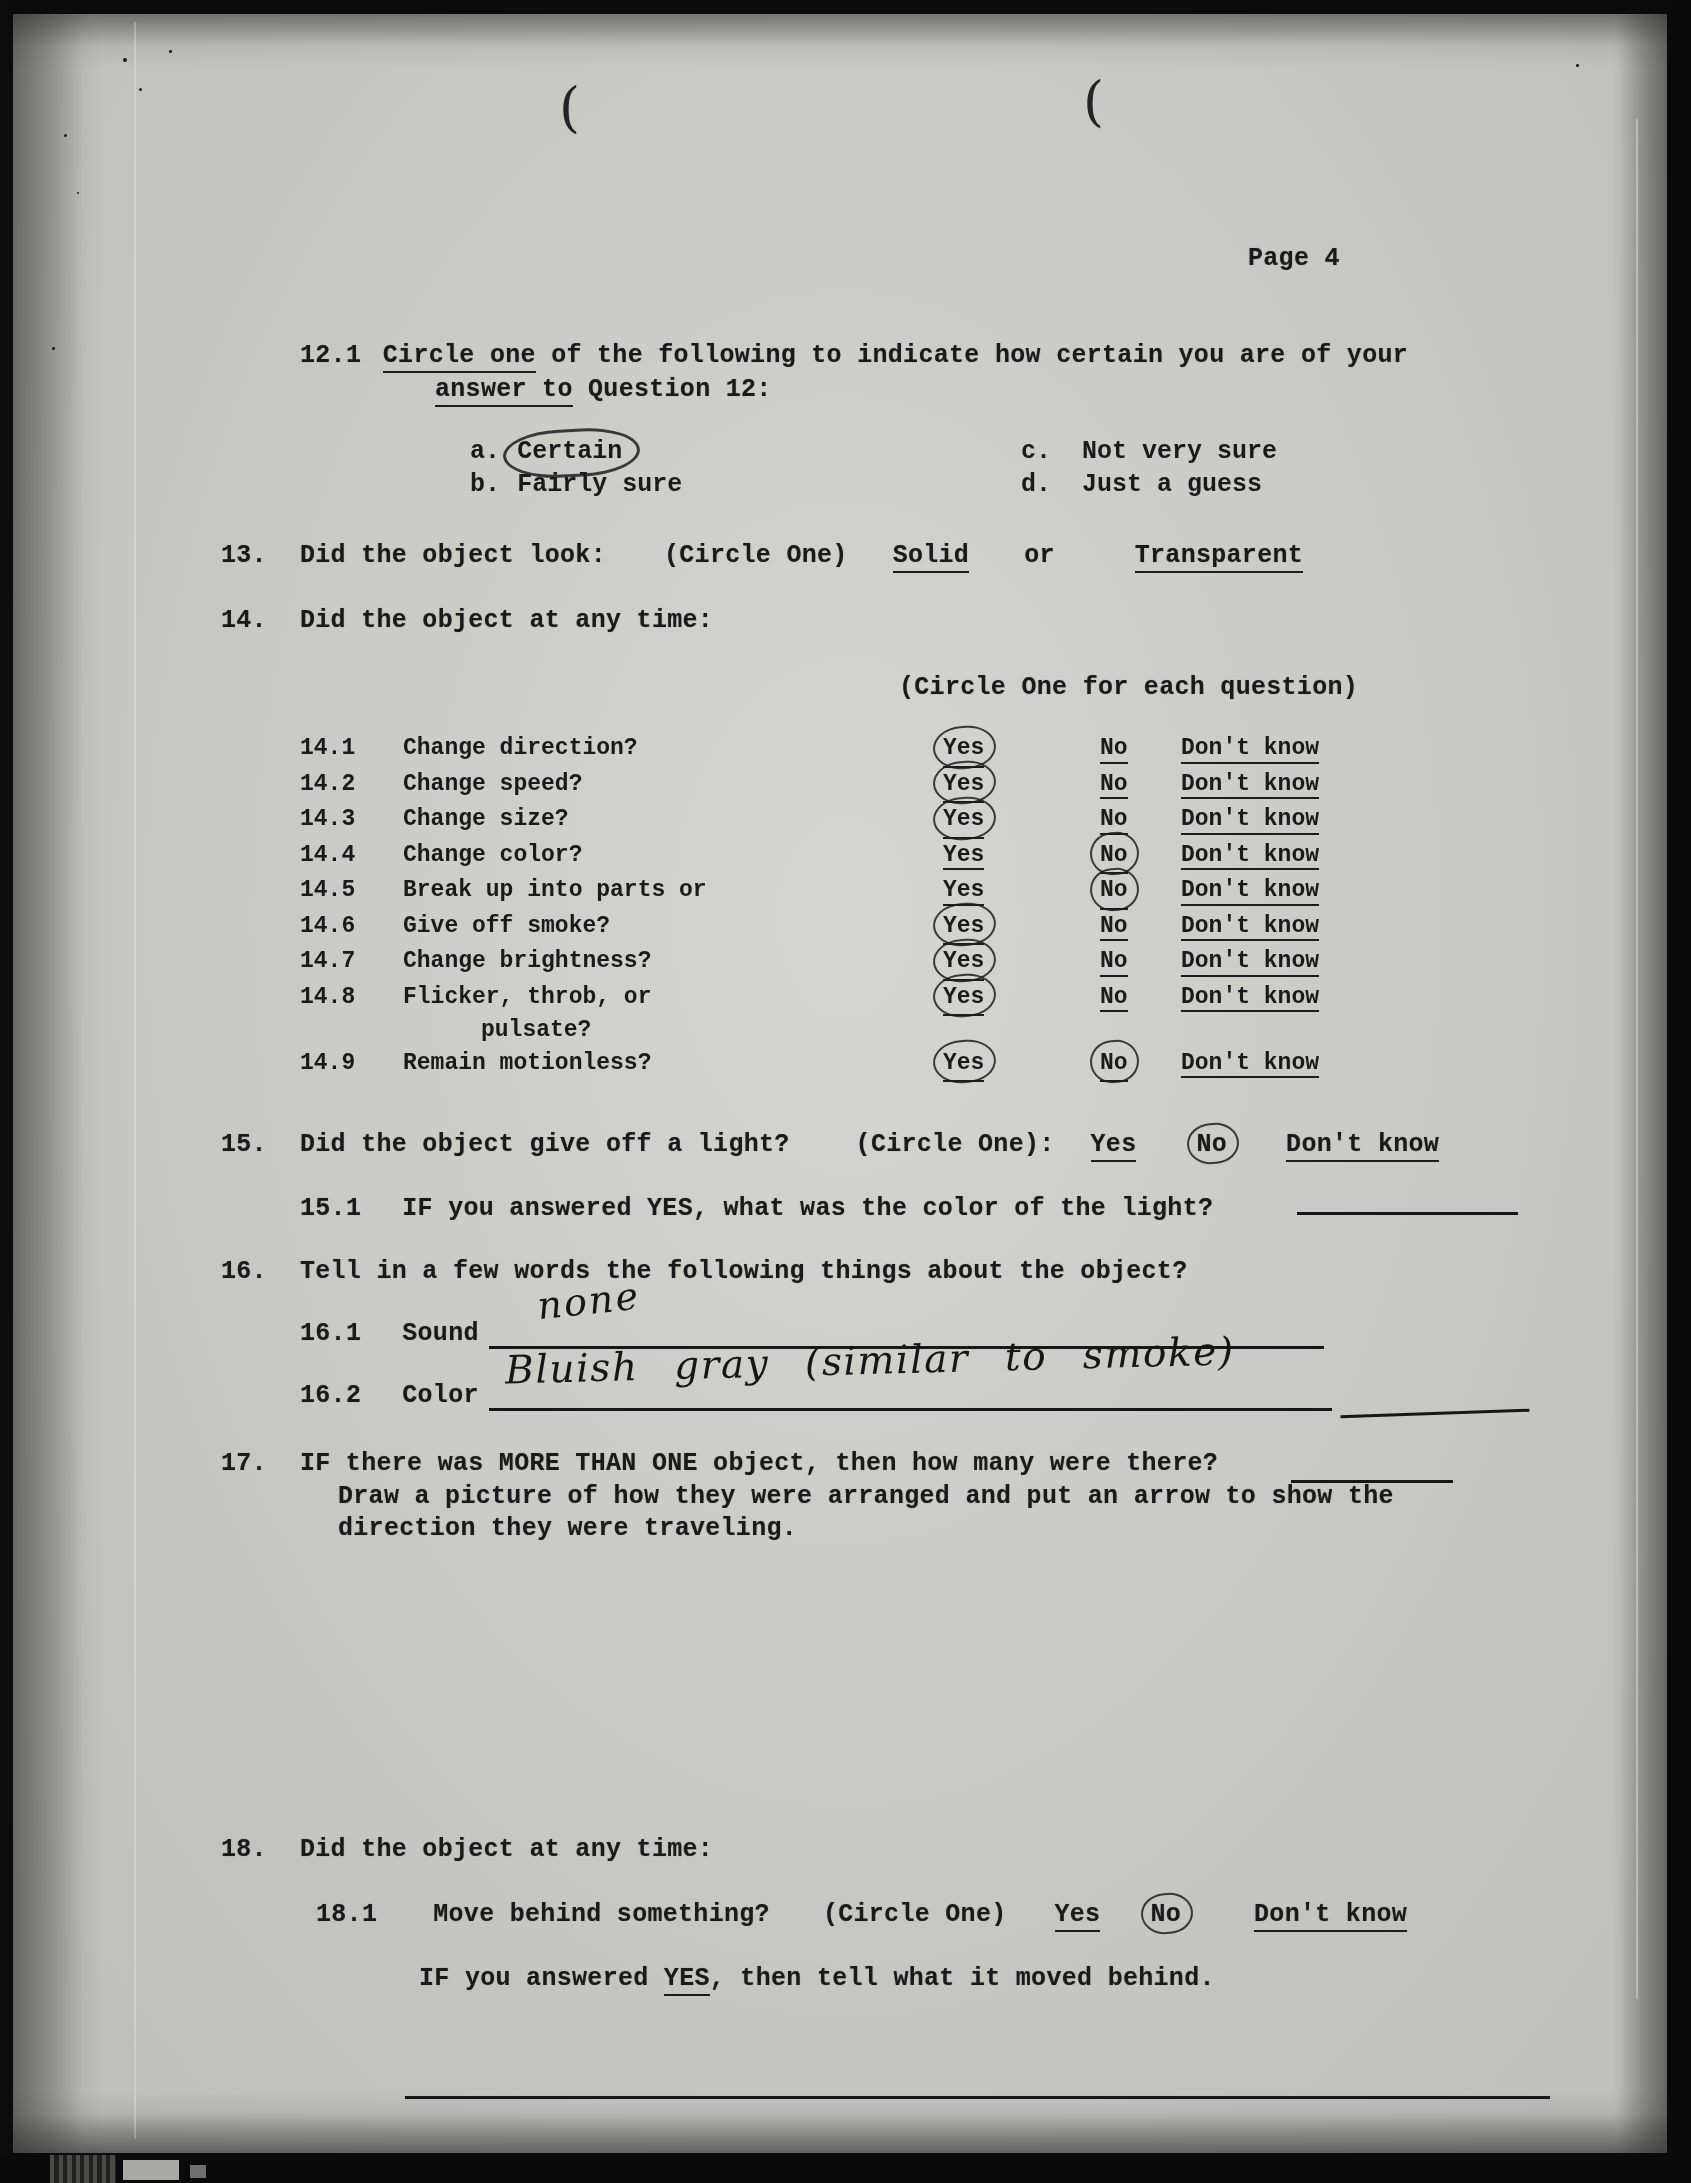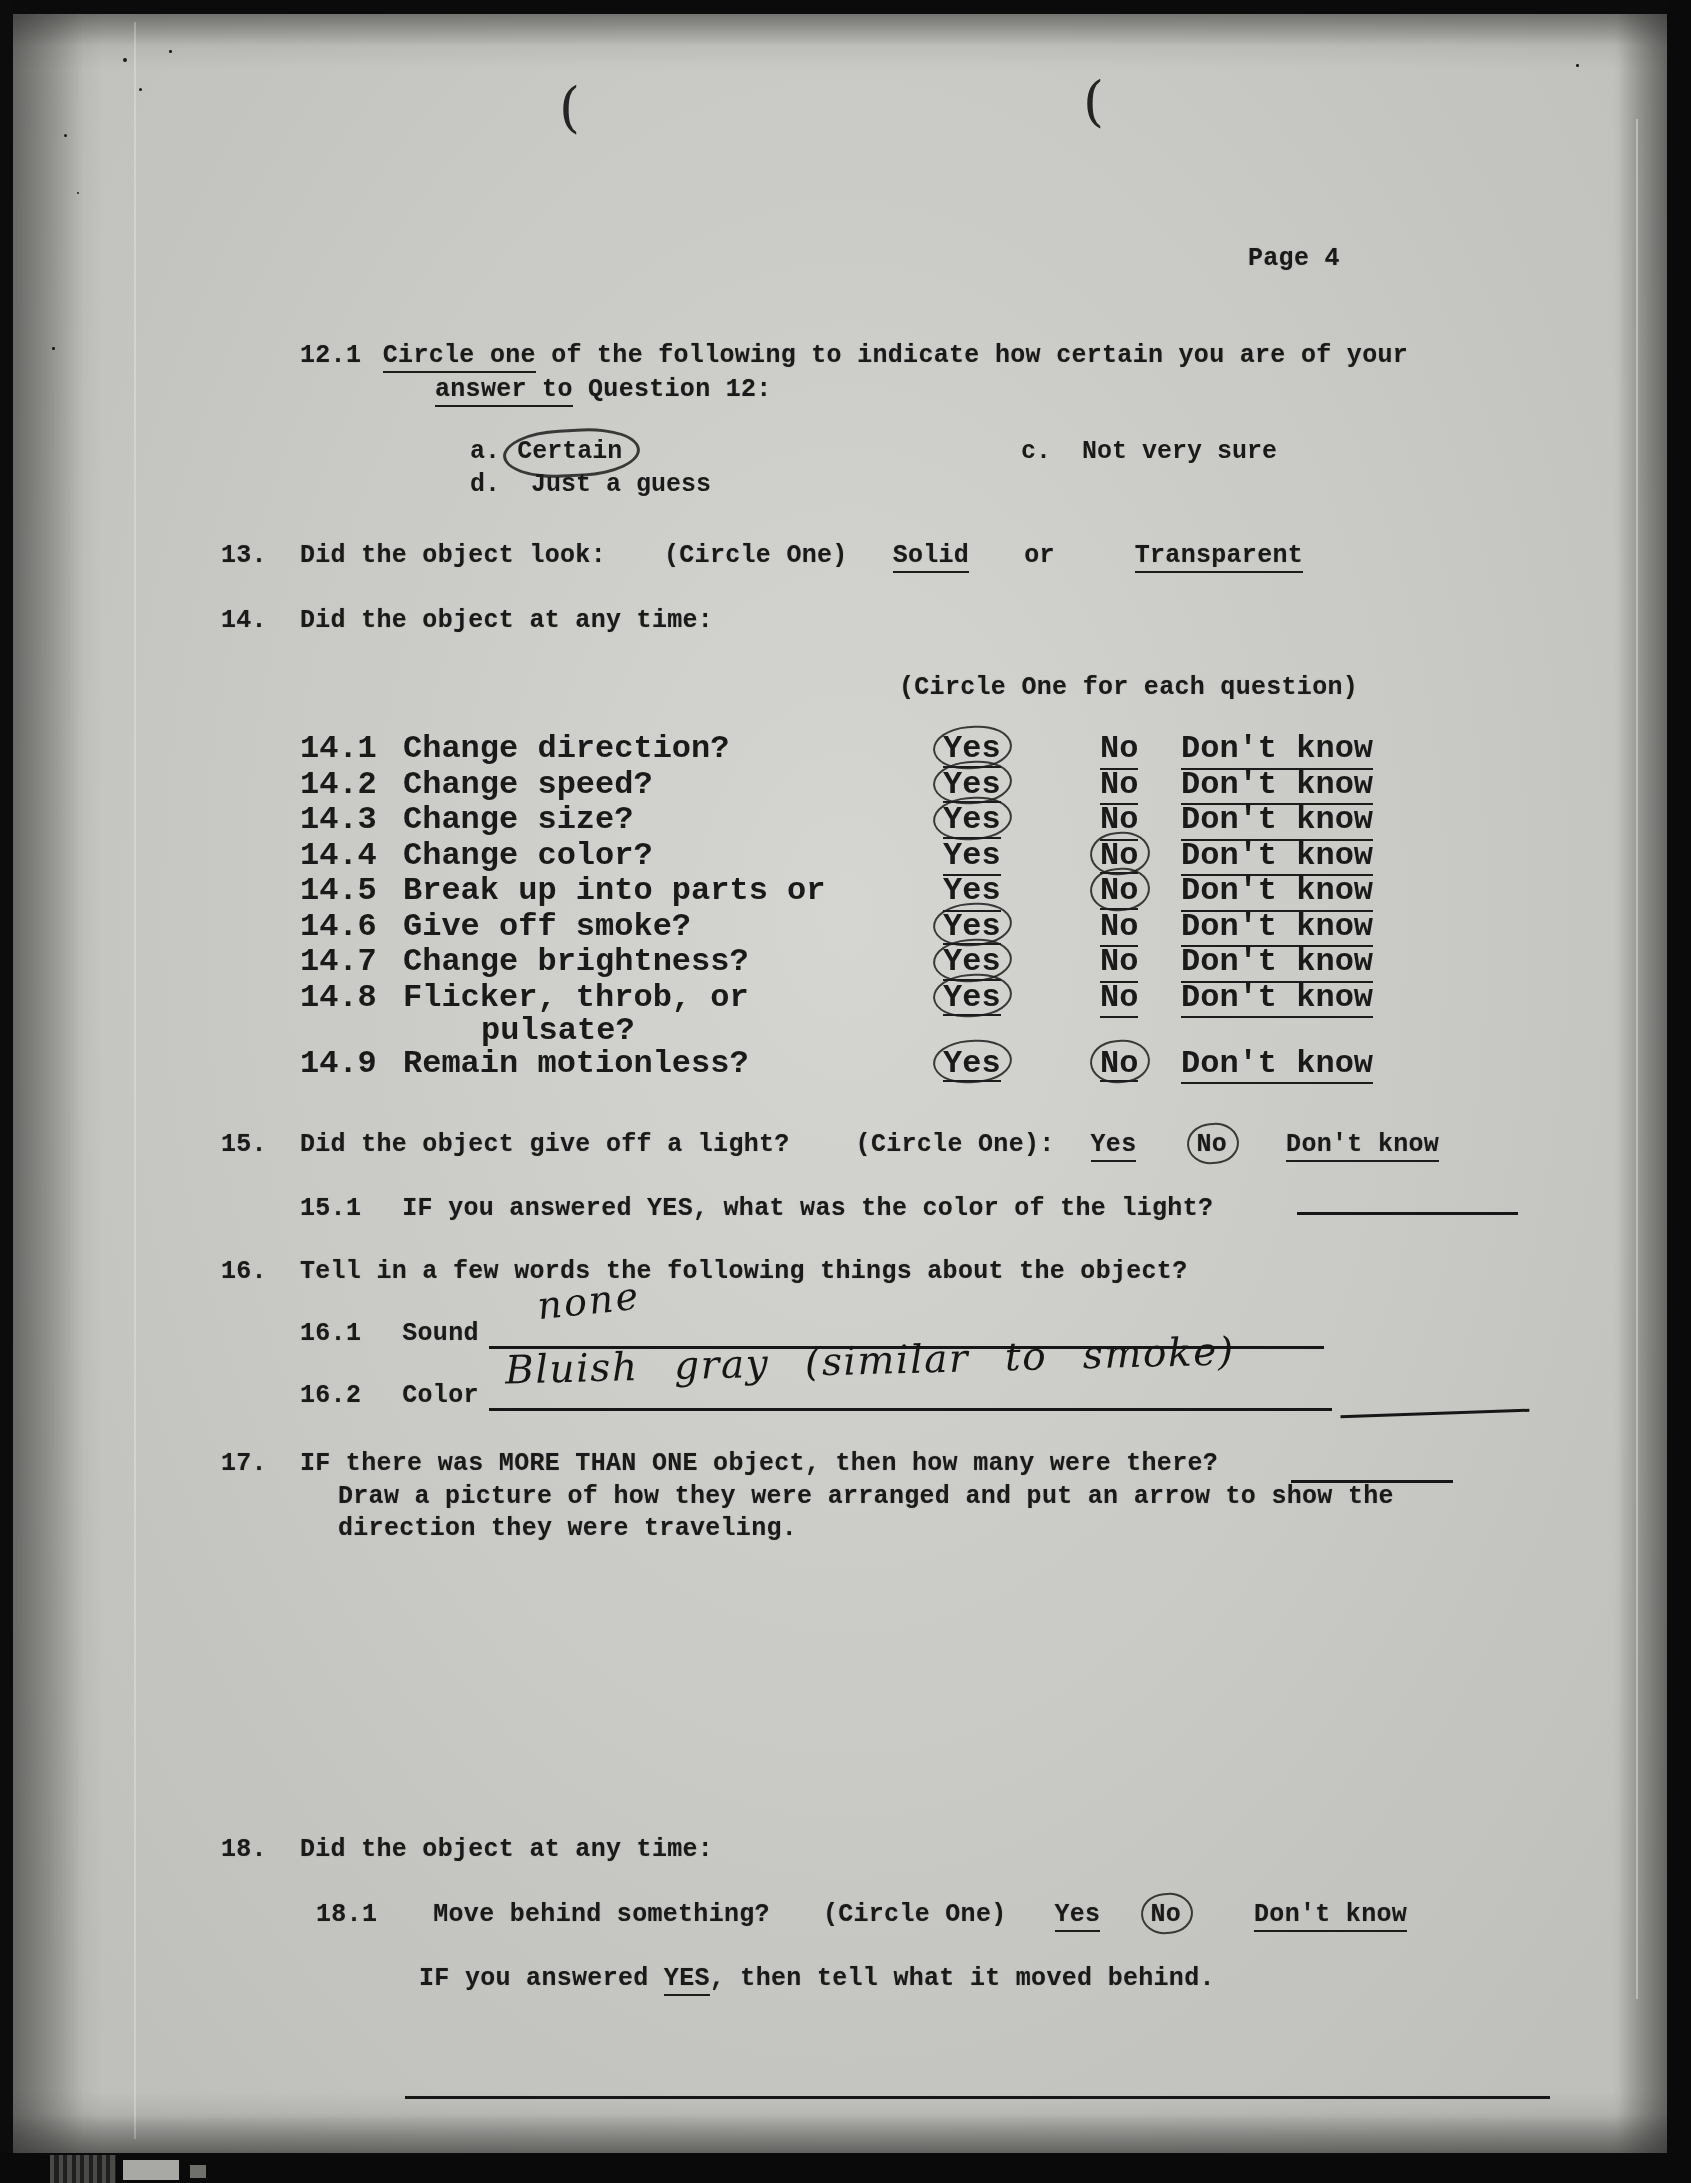--- a/index.html
+++ b/index.html
@@ -17,21 +17,21 @@
        letter-spacing:0.3px;text-shadow:0 0 1.1px rgba(25,25,25,0.35);}
   .u{border-bottom:2.7px solid #1c1c1c;padding-bottom:0.5px;}
   .circ{position:relative;display:inline-block;}
   .circ::after{content:"";position:absolute;left:-9.7px;top:-6.5px;right:-12px;bottom:-3.2px;
        border:2.7px solid rgba(30,30,30,0.85);border-radius:50% / 55%;transform:rotate(-4deg);pointer-events:none;}
   .circ-big{position:relative;display:inline-block;}
   .circ-big::after{content:"";position:absolute;left:-14px;top:-6.5px;right:-18.4px;bottom:-8.6px;
        border:3.2px solid rgba(30,30,30,0.85);border-radius:50% / 60%;transform:rotate(-3deg);pointer-events:none;}
   .opts{position:absolute;left:470px;top:435px;display:grid;grid-template-columns:551px auto;
         font-size:25px;line-height:33px;z-index:2;}
-  .qtable{position:absolute;left:300px;top:732px;font-size:32px;z-index:2;}
+  .qtable{position:absolute;left:300px;top:732px;font-size:23px;z-index:2;}
   .t-row{display:flex;align-items:flex-start;line-height:33px;white-space:nowrap;}
   .c-num{width:103px;flex:none;}
   .c-q{width:540px;flex:none;display:flex;flex-direction:column;}
   .c-q .l2{padding-left:78px;}
   .c-yes{width:157px;flex:none;}
   .c-no{width:81px;flex:none;}
   .hand{position:absolute;font-family:"DejaVu Serif",serif;font-style:italic;font-weight:500;
         color:#161616;white-space:nowrap;z-index:3;}
   .hand-sound{left:537px;top:1279px;font-size:38px;transform:rotate(-6deg);letter-spacing:2.2px;}
   .hand-color{left:505px;top:1338px;font-size:39px;transform:rotate(-1.5deg);letter-spacing:1.6px;word-spacing:21.6px;}
@@ -89,20 +89,21 @@
   <div class="speck" style="left:1576px;top:64px;width:2.7px;height:2.7px;"></div>
 
   <div class="txt" style="left:1248px;top:243px;">Page 4</div>
 
   <div class="txt" style="left:300px;top:340px;"><span>12.1</span><span class="u" style="margin-left:21.6px;">Circle one</span><span> of the following to indicate how certain you are of your</span></div>
   <div class="txt" style="left:435px;top:374px;"><span class="u">answer to</span><span> Question 12:</span></div>
 
   <div class="opts">
     <div><span>a.</span><span style="margin-left:17.3px;" class="circ-big">Certain</span></div>
     <div><span>c.</span><span style="margin-left:31px;">Not very sure</span></div>
+    <div><span>b.</span><span style="margin-left:17.3px;">Fairly sure</span></div>
     <div><span>d.</span><span style="margin-left:31px;">Just a guess</span></div>
   </div>
 
   <div class="txt" style="left:221px;top:540px;"><span>13.</span><span style="margin-left:33px;">Did the object look:</span><span style="margin-left:58px;">(Circle One)</span><span class="u" style="margin-left:45px;">Solid</span><span style="margin-left:55px;">or</span><span class="u" style="margin-left:80px;">Transparent</span></div>
 
   <div class="txt" style="left:221px;top:605px;"><span>14.</span><span style="margin-left:33px;">Did the object at any time:</span></div>
   <div class="txt" style="left:899px;top:672px;">(Circle One for each question)</div>
 
   <div class="qtable">
     <div class="t-row">

